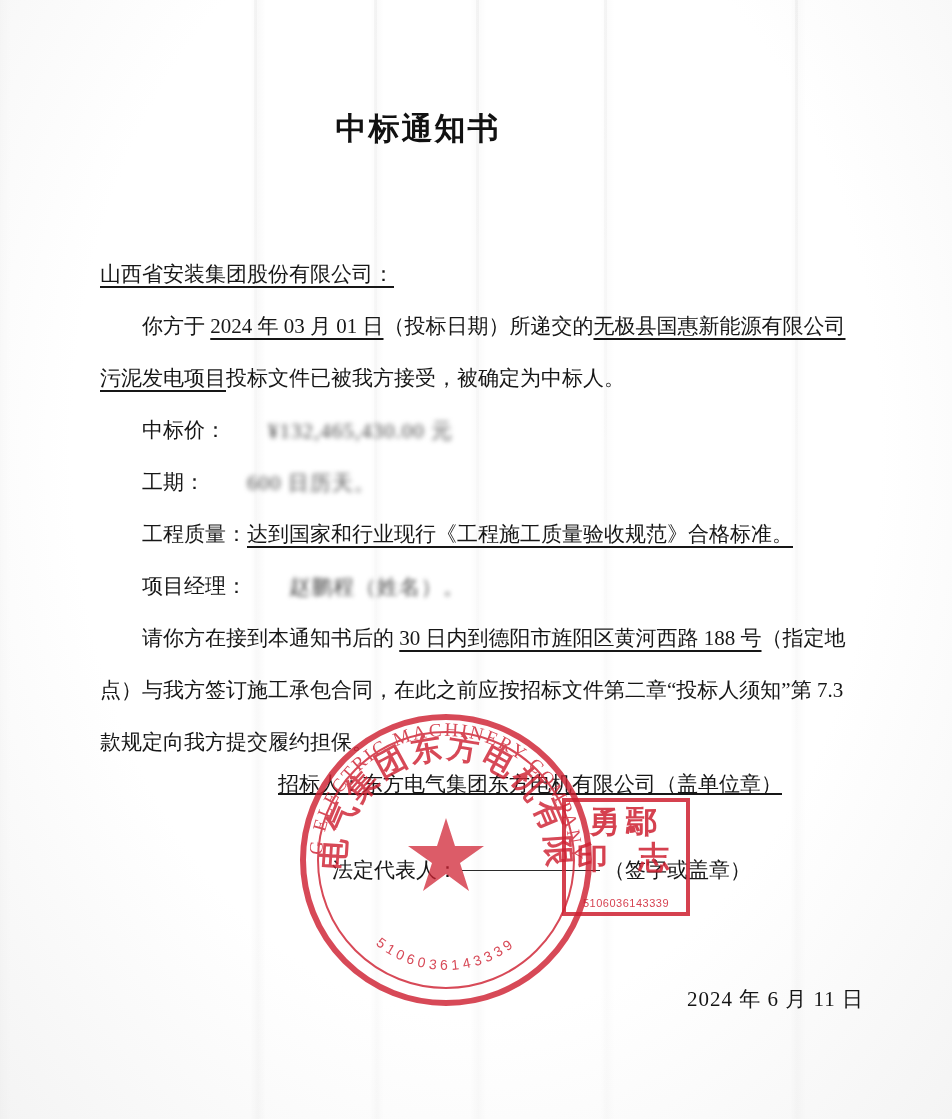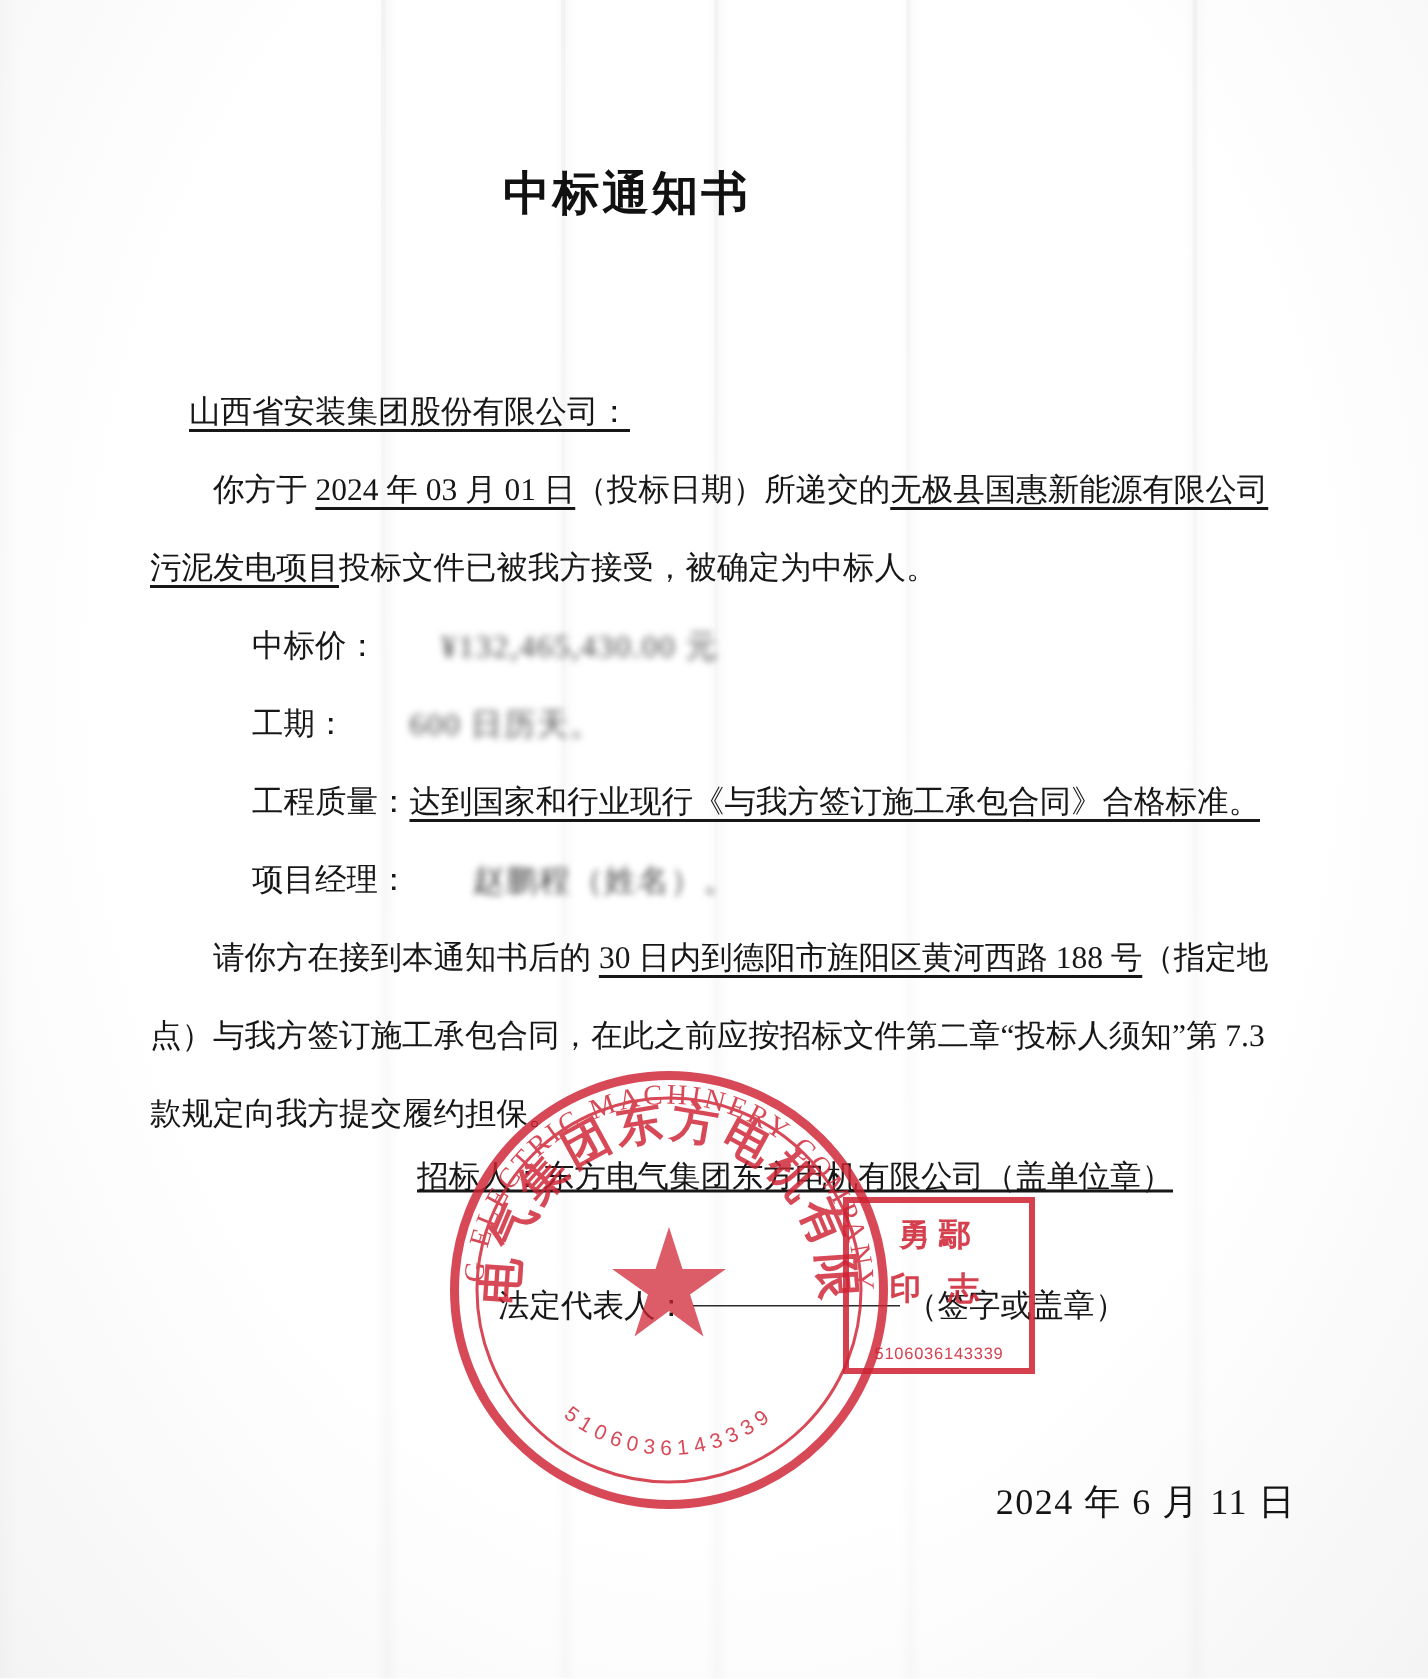--- a/index.html
+++ b/index.html
@@ -55,21 +55,21 @@
   .body-text {
     position: absolute;
     left: 100px;
     width: 760px;
     top: 248px;
     font-size: 21px;
     line-height: 52px;
     color: #171717;
   }
 
-  .line { white-space: nowrap; margin-left: 26px; }
+  .line { white-space: nowrap; }
   .indent { text-indent: 42px; }
   .u { text-decoration: underline; text-underline-offset: 5px; }
   .wrapline { white-space: normal; }
 
   
   .redact {
     display: inline-block;
     color: #4a4a4a;
     filter: blur(2.6px);
     letter-spacing: 1px;
@@ -96,21 +96,21 @@
     width: 138px;
     border-bottom: 1.5px solid #2b2b2b;
     margin: 0 4px;
     vertical-align: 6px;
   }
 
   .doc-date {
     position: absolute;
     right: 88px;
     top: 985px;
-    font-size: 24px;
+    font-size: 21px;
     color: #141414;
     letter-spacing: 1px;
   }
 
   
   .seal {
     position: absolute;
     left: 292px;
     top: 706px;
     width: 308px;
@@ -132,23 +132,23 @@
     box-sizing: border-box;
     pointer-events: none;
   }
   .seal-square .chars {
     position: absolute;
     top: 4px;
     left: 0;
     right: 0;
     text-align: center;
     color: #cf2233;
-    font-size: 21px;
+    font-size: 31px;
     font-weight: 700;
-    font-family: Liberation Sans, sans-serif;
+    font-family: Liberation Mono, monospace;
     letter-spacing: 6px;
     line-height: 36px;
   }
   .seal-square .num {
     position: absolute;
     bottom: 3px;
     left: 0;
     right: 0;
     text-align: center;
     color: #cf2233;
@@ -172,21 +172,21 @@
   <div class="body-text">
 
     <div class="line u">山西省安装集团股份有限公司：</div>
 
     <div class="wrapline indent"><span>你方于 </span><span class="u">2024 年 03 月 01 日</span><span>（投标日期）所递交的</span><span class="u">无极县国惠新能源有限公司污泥发电项目</span><span>投标文件已被我方接受，被确定为中标人。</span></div>
 
     <div class="line indent"><span>中标价：</span><span class="redact">¥132,465,430.00 元</span></div>
 
     <div class="line indent"><span>工期：</span><span class="redact">600 日历天。</span></div>
 
-    <div class="line indent"><span>工程质量：</span><span class="u">达到国家和行业现行《与我方签订施工承包合同》合格标准。</span></div>
+    <div class="line indent"><span>工程质量：</span><span class="u">达到国家和行业现行《工程施工质量验收规范》合格标准。</span></div>
 
     <div class="line indent"><span>项目经理：</span><span class="redact redact-sm">赵鹏程（姓名）。</span></div>
 
     <div class="wrapline indent"><span>请你方在接到本通知书后的 </span><span class="u">30 日内到德阳市旌阳区黄河西路 188 号</span><span>（指定地点）与我方签订施工承包合同，在此之前应按招标文件第二章“投标人须知”第 7.3 款规定向我方提交履约担保。</span></div>
 
   </div>
 
   <div class="sig-block">
     <div class="sig-row inviter"><span>招标人：</span><span>东方电气集团东方电机有限公司</span><span>（盖单位章）</span></div>
     <div class="sig-row legalrep"><span>法定代表人：</span><span class="sig-line"></span><span>（签字或盖章）</span></div>

